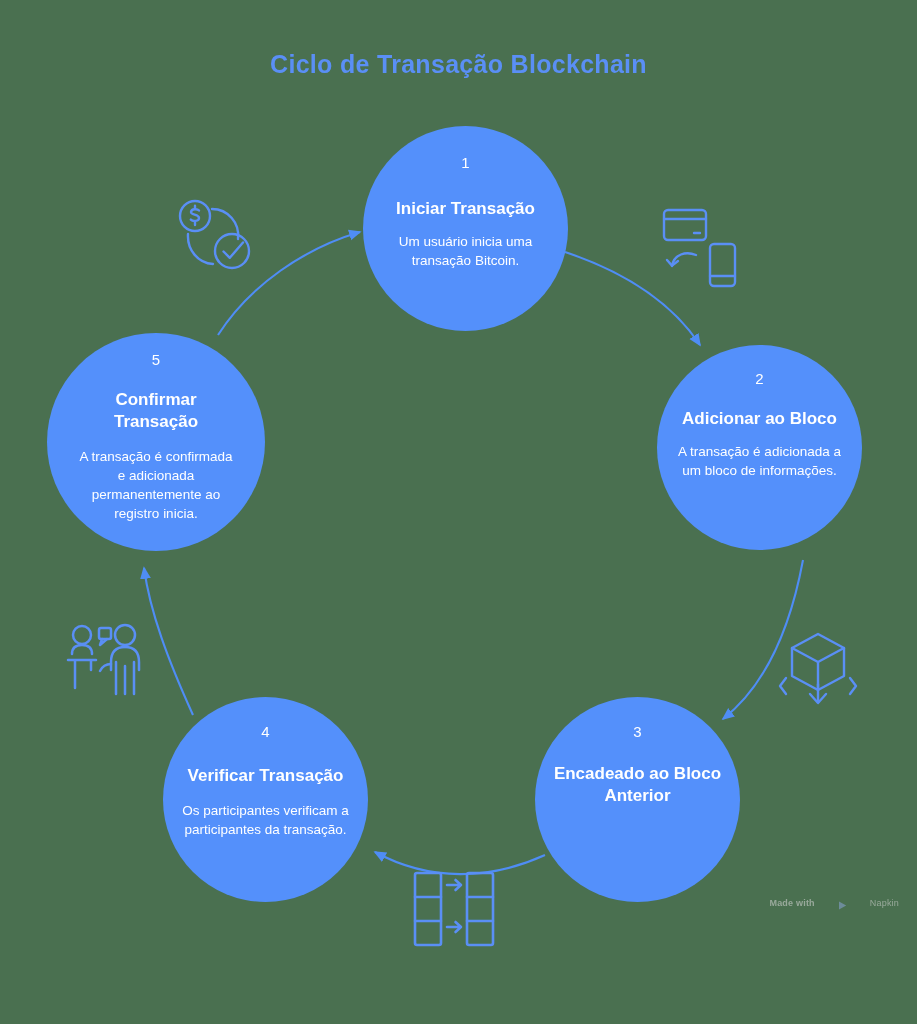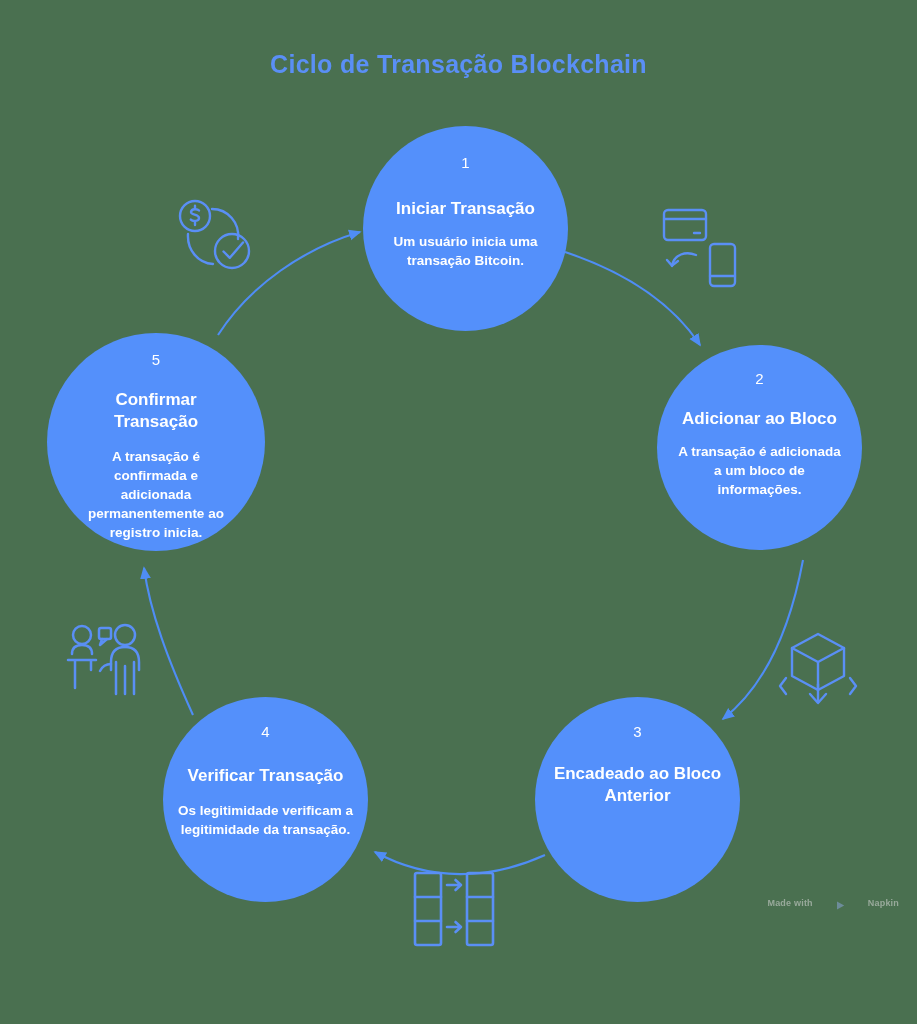--- a/index.html
+++ b/index.html
@@ -58,21 +58,21 @@
     line-height: 1;
   }
   .node .ttl {
     font-size: 17px;
     font-weight: bold;
     line-height: 1.28;
     color: #ffffff;
   }
   .node .desc {
     font-size: 13.5px;
-    font-weight: bold;
+    font-weight: normal;
     line-height: 1.42;
     color: #ffffff;
   }
 
   
   #node-1 {
     left: 363px; top: 126px; width: 205px; height: 205px;
     padding-top: 29px;
   }
   #node-1 .ttl { margin-top: 28px; width: 190px; }
@@ -130,21 +130,21 @@
     opacity: 0.55;
   }
   .watermark .wm-text {
     font-size: 9px;
     font-weight: bold;
     color: #d8d8d8;
     letter-spacing: 0.2px;
   }
   .watermark .wm-brand {
     font-size: 9px;
-    font-weight: bold;
+    font-weight: normal;
     color: #d8d8d8;
     letter-spacing: 0.2px;
   }
   .watermark .wm-logo {
     display: inline-block;
     width: 11px;
     height: 11px;
   }
 </style>
 </head>
@@ -185,21 +185,21 @@
   </div>
 
   <div class="node" id="node-3">
     <div class="num">3</div>
     <div class="ttl">Encadeado ao Bloco Anterior</div>
   </div>
 
   <div class="node" id="node-4">
     <div class="num">4</div>
     <div class="ttl">Verificar Transação</div>
-    <div class="desc">Os legitimidade verificam a legitimidade da transação.</div>
+    <div class="desc">Os participantes verificam a participantes da transação.</div>
   </div>
 
   <div class="node" id="node-5">
     <div class="num">5</div>
     <div class="ttl">Confirmar Transação</div>
     <div class="desc">A transação é confirmada e adicionada permanentemente ao registro inicia.</div>
   </div>
 
   <svg class="deco-icon" id="icon-payment-confirmed" width="92" height="86" viewBox="0 0 92 86" xmlns="http://www.w3.org/2000/svg">
     <g fill="none" stroke="#5a8ff5" stroke-width="2.4" stroke-linecap="round" stroke-linejoin="round">

